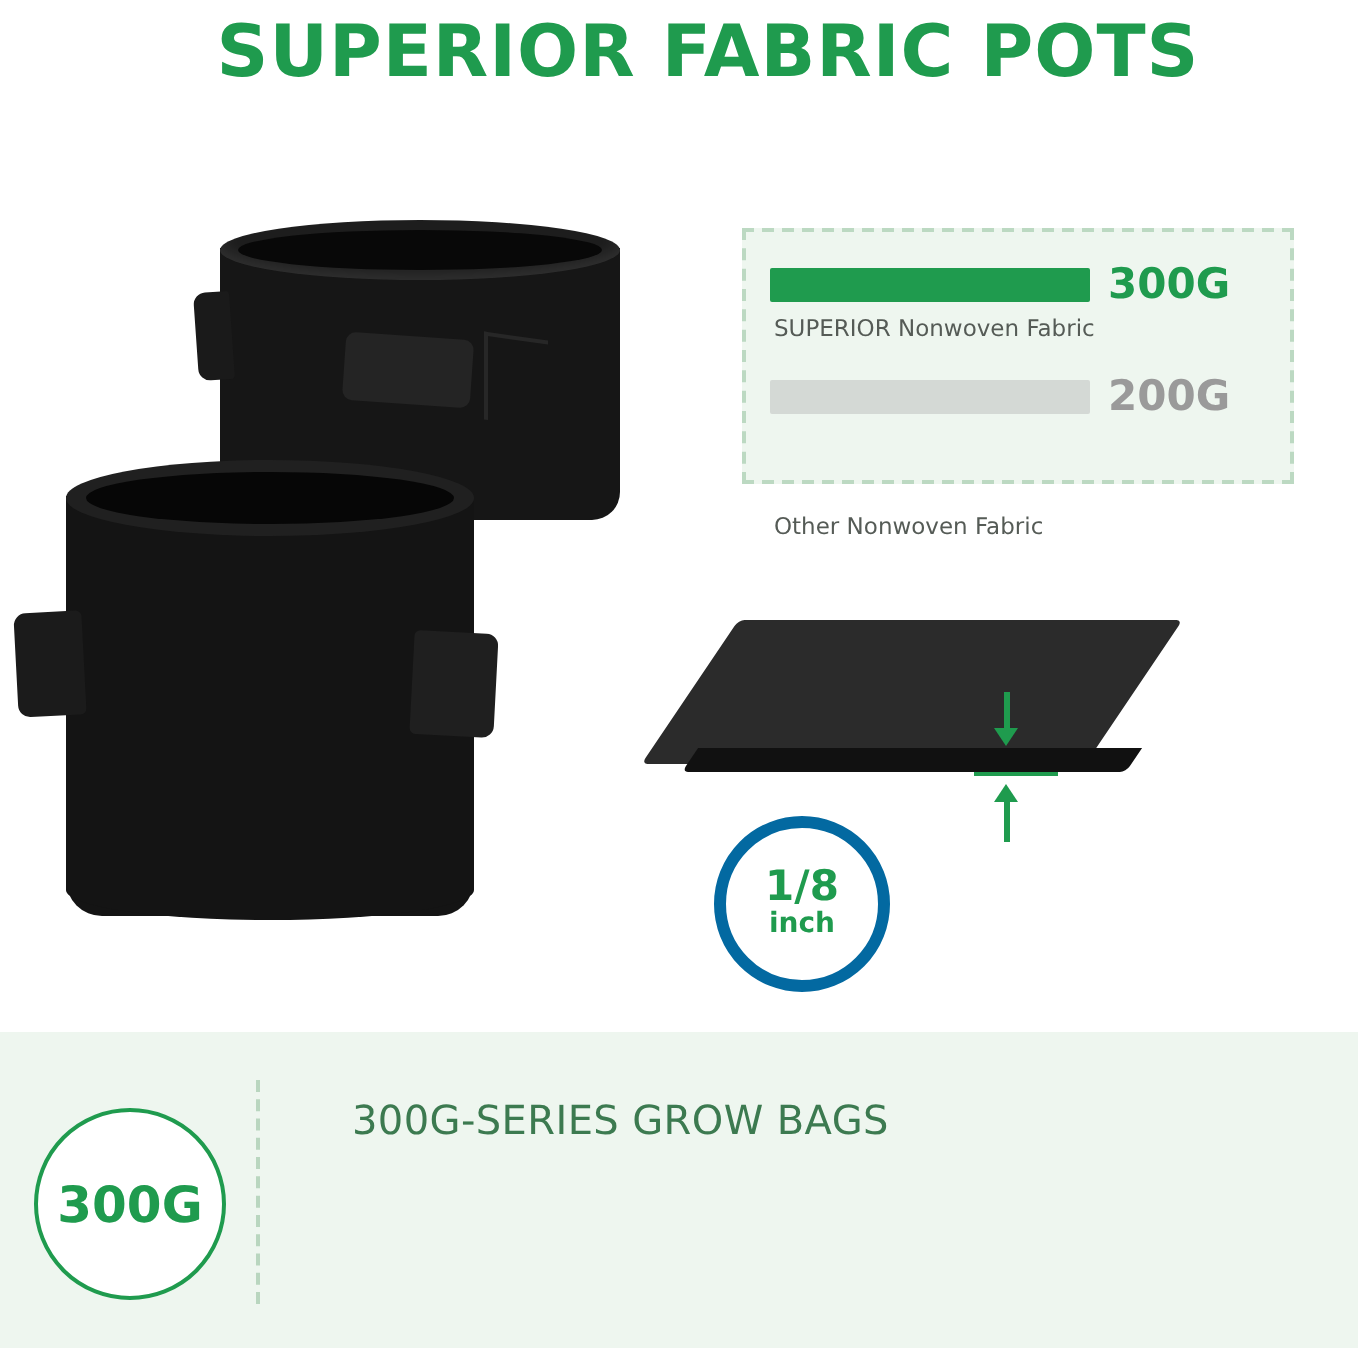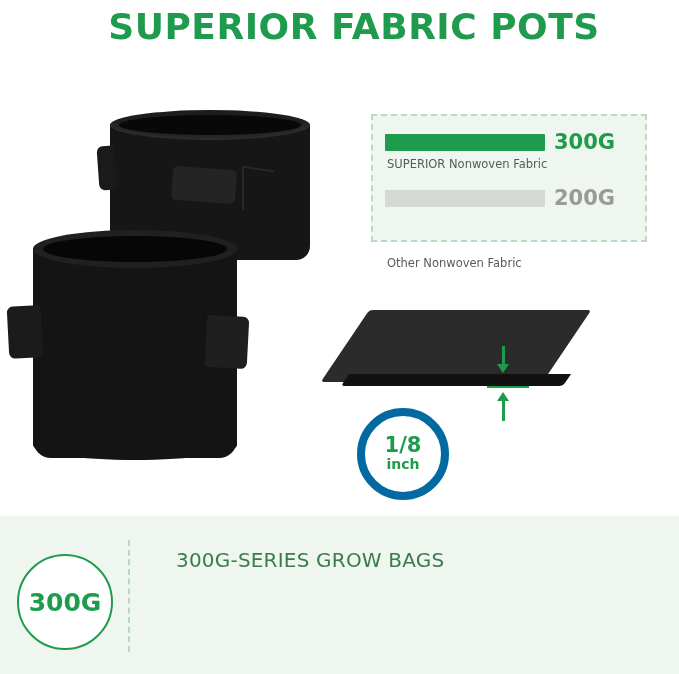--- a/index.html
+++ b/index.html
@@ -257,21 +257,21 @@
     width: 42px;
     height: 2px;
     background: #1f9b4e;
   }
   .circle-badge {
     position: absolute;
     left: 22px;
     top: 108px;
     width: 76px;
     height: 76px;
-    border: 8px solid #0369a1;
+    border: 6px solid #0369a1;
     border-radius: 50%;
     display: flex;
     flex-direction: column;
     align-items: center;
     justify-content: center;
     color: #1f9b4e;
     font-family: "DejaVu Sans", sans-serif;
   }
   .circle-badge .big { font-size: 21px; font-weight: bold; line-height: 1; }
   .circle-badge .small { font-size: 14px; font-weight: bold; line-height: 1.25; text-align: right; }

